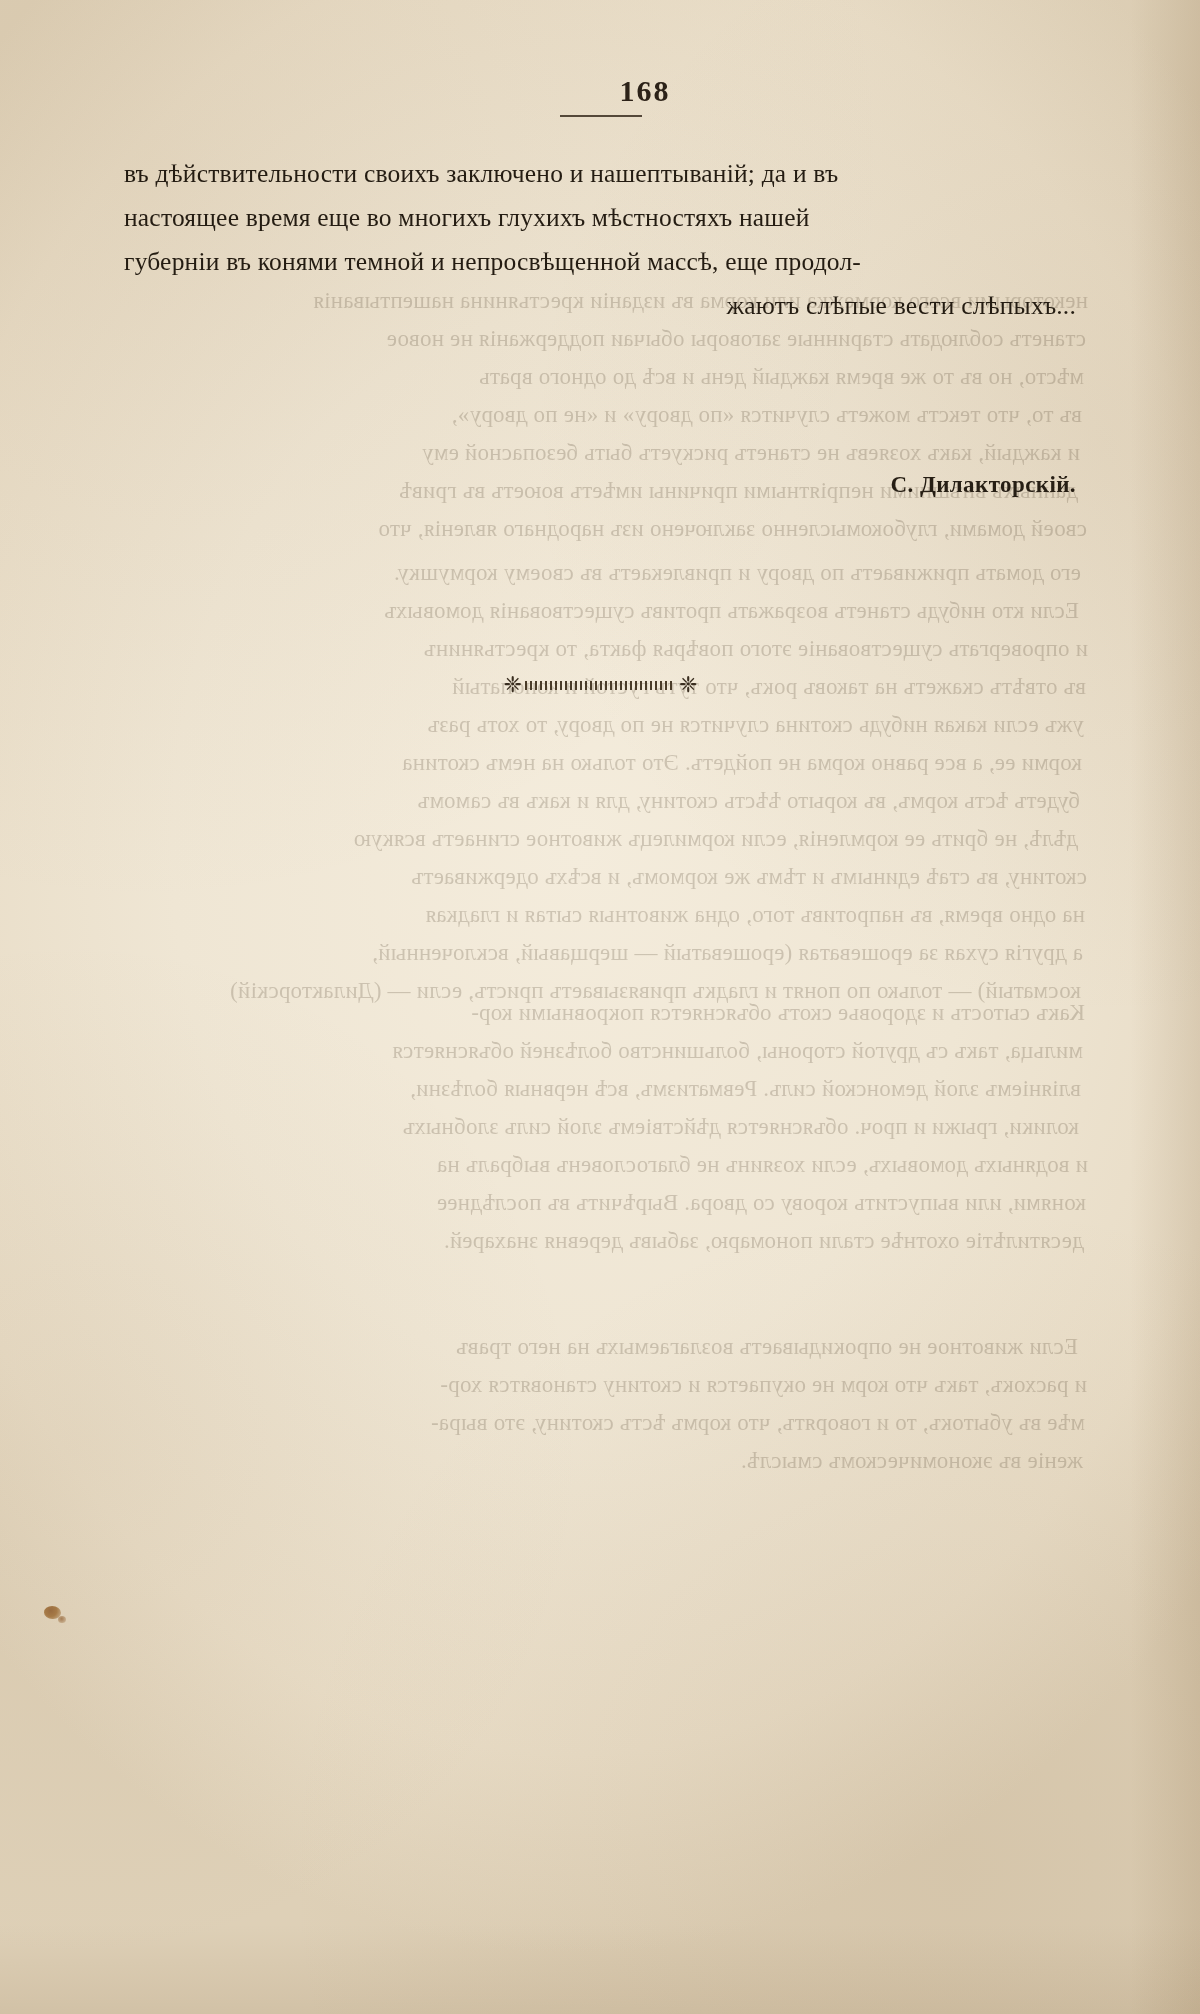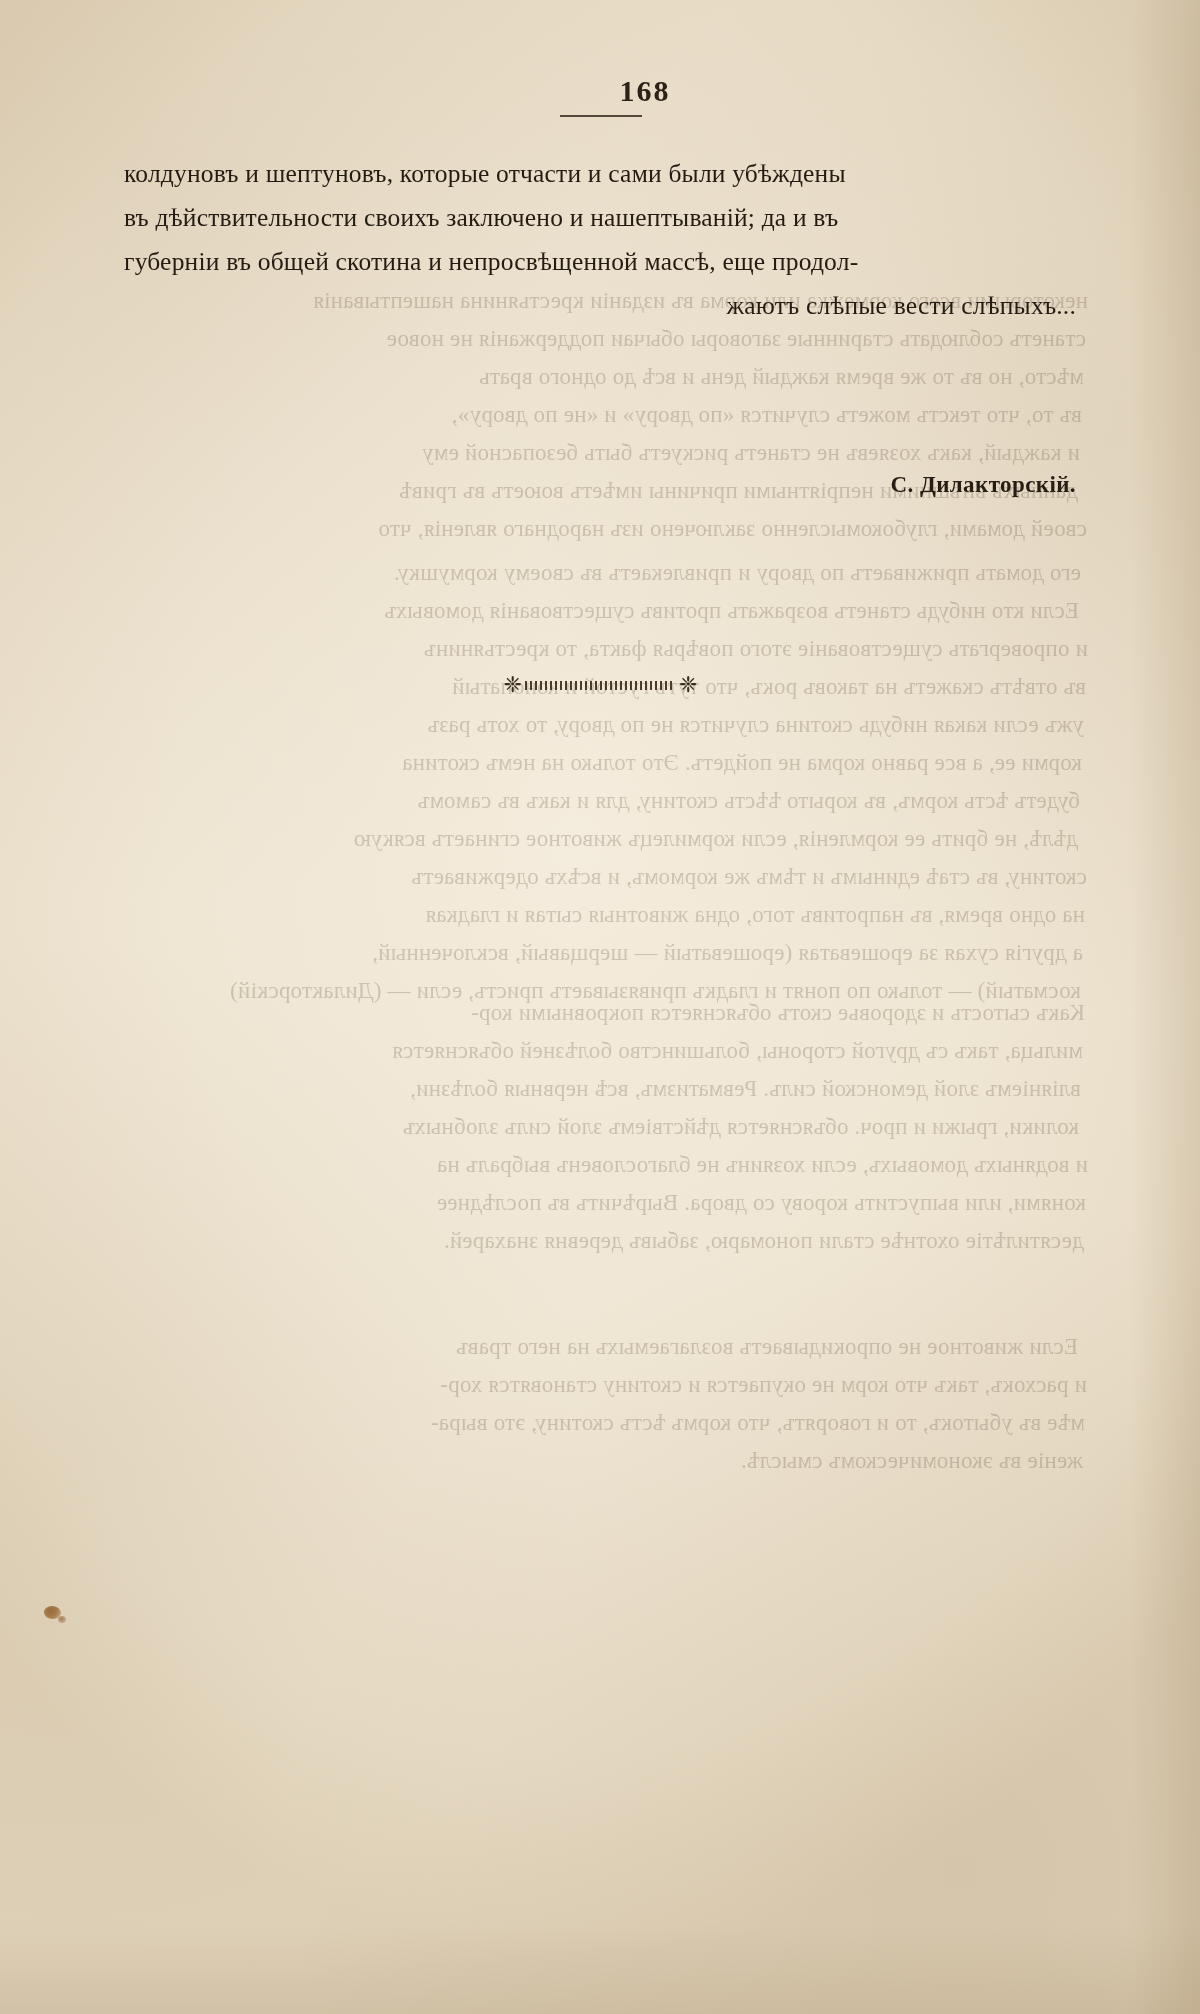--- a/index.html
+++ b/index.html
@@ -225,27 +225,27 @@
     </div>
 </div>
 
 <div class="content">
 
   <div class="folio">168</div>
   <div class="folio-rule"></div>
 
   <div class="body-block">
     <div class="body-line justify">
-      <span>колдуновъ и шептуновъ, которые отчасти и сами были убѣждены</span>
+      <span>въ дѣйствительности своихъ заключено и нашептываній; да и въ</span>
     </div>
     <div class="body-line justify">
-      <span>въ дѣйствительности своихъ заключено и нашептываній; да и въ</span>
+      <span>настоящее время еще во многихъ глухихъ мѣстностяхъ нашей</span>
     </div>
     <div class="body-line justify">
-      <span>губерніи въ общей скотина и непросвѣщенной массѣ, еще продол-</span>
+      <span>губерніи въ конями темной и непросвѣщенной массѣ, еще продол-</span>
     </div>
     <div class="body-line last">жаютъ слѣпые вести слѣпыхъ...</div>
   </div>
 
   <div class="signature">С. Дилакторскій.</div>
 
   <div class="divider">
     <span class="orn">❈</span><span class="bar"></span><span class="orn">❈</span>
   </div>
 

